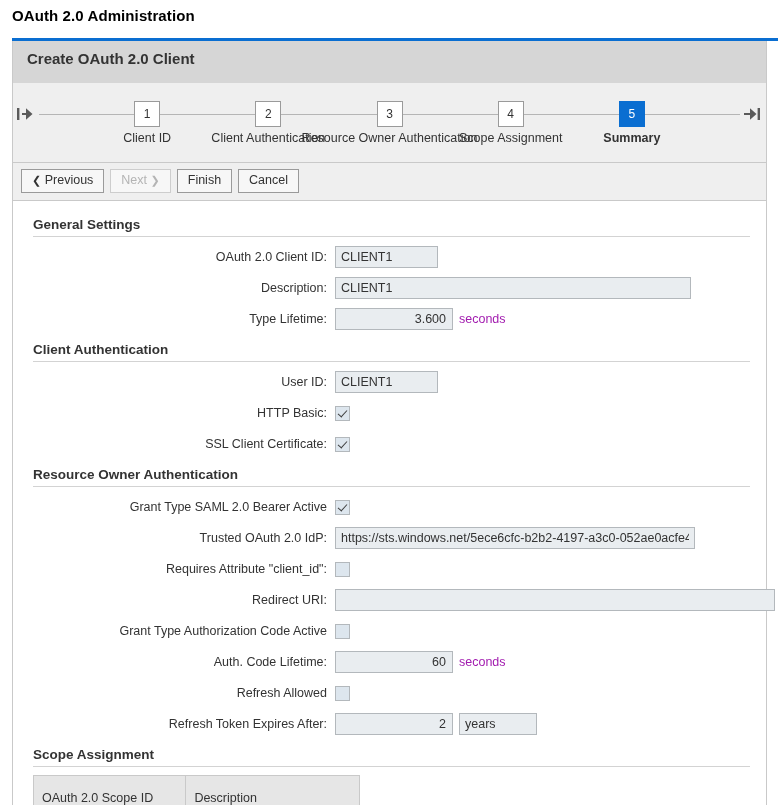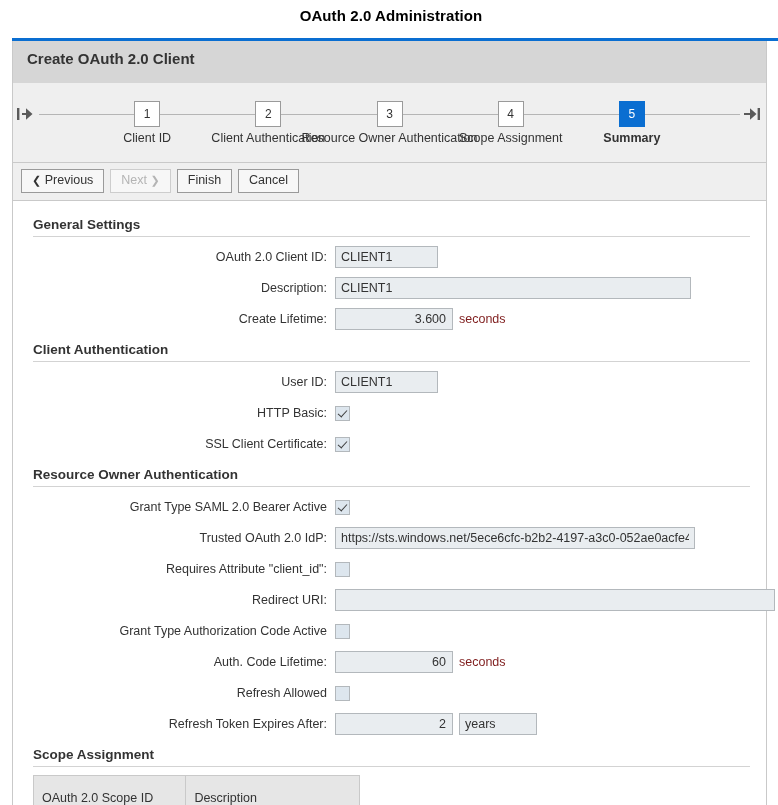--- a/index.html
+++ b/index.html
@@ -15,21 +15,20 @@
     width: 778px; height: 805px;
     overflow: hidden;
     background: #ffffff;
   }
 
   
   .app-title-bar {
     height: 36px;
     padding: 7px 8px 0 12px;
     background: #ffffff;
-    text-align: center;
   }
   .app-title {
     font-size: 15px;
     font-weight: bold;
     color: #000000;
     letter-spacing: 0.1px;
   }
   .blue-rule {
     height: 3px;
     background: #0a6ed1;
@@ -200,21 +199,21 @@
   }
   .inp.w-short { width: 103px; }
   .inp.w-desc  { width: 356px; }
   .inp.w-idp   { width: 360px; }
   .inp.w-redirect { width: 440px; }
   .inp.num { text-align: right; width: 118px; padding-right: 6px; }
   .inp.unit { width: 78px; }
 
   .unit-text {
     font-size: 12.5px;
-    color: #7f1d1d;
+    color: #a21caf;
   }
 
   .cbx {
     width: 15px; height: 15px;
     border: 1px solid #b3b8bc;
     background: #dde6ee;
     position: relative;
     display: inline-block;
     cursor: pointer;
   }
@@ -355,21 +354,21 @@
       </div>
 
       <div class="frow">
         <div class="flabel">Description:</div>
         <div class="fval">
           <input class="inp w-desc" type="text" readonly="" value="CLIENT1" style="">
         </div>
       </div>
 
       <div class="frow">
-        <div class="flabel">Create Lifetime:</div>
+        <div class="flabel">Type Lifetime:</div>
         <div class="fval">
           <input class="inp num" type="text" readonly="" value="3.600" style="">
           <span class="unit-text">seconds</span>
         </div>
       </div>
 
       <div class="spacer-sm"></div>
 
       <div class="section-title">Client Authentication</div>
       <div class="section-rule"></div>

